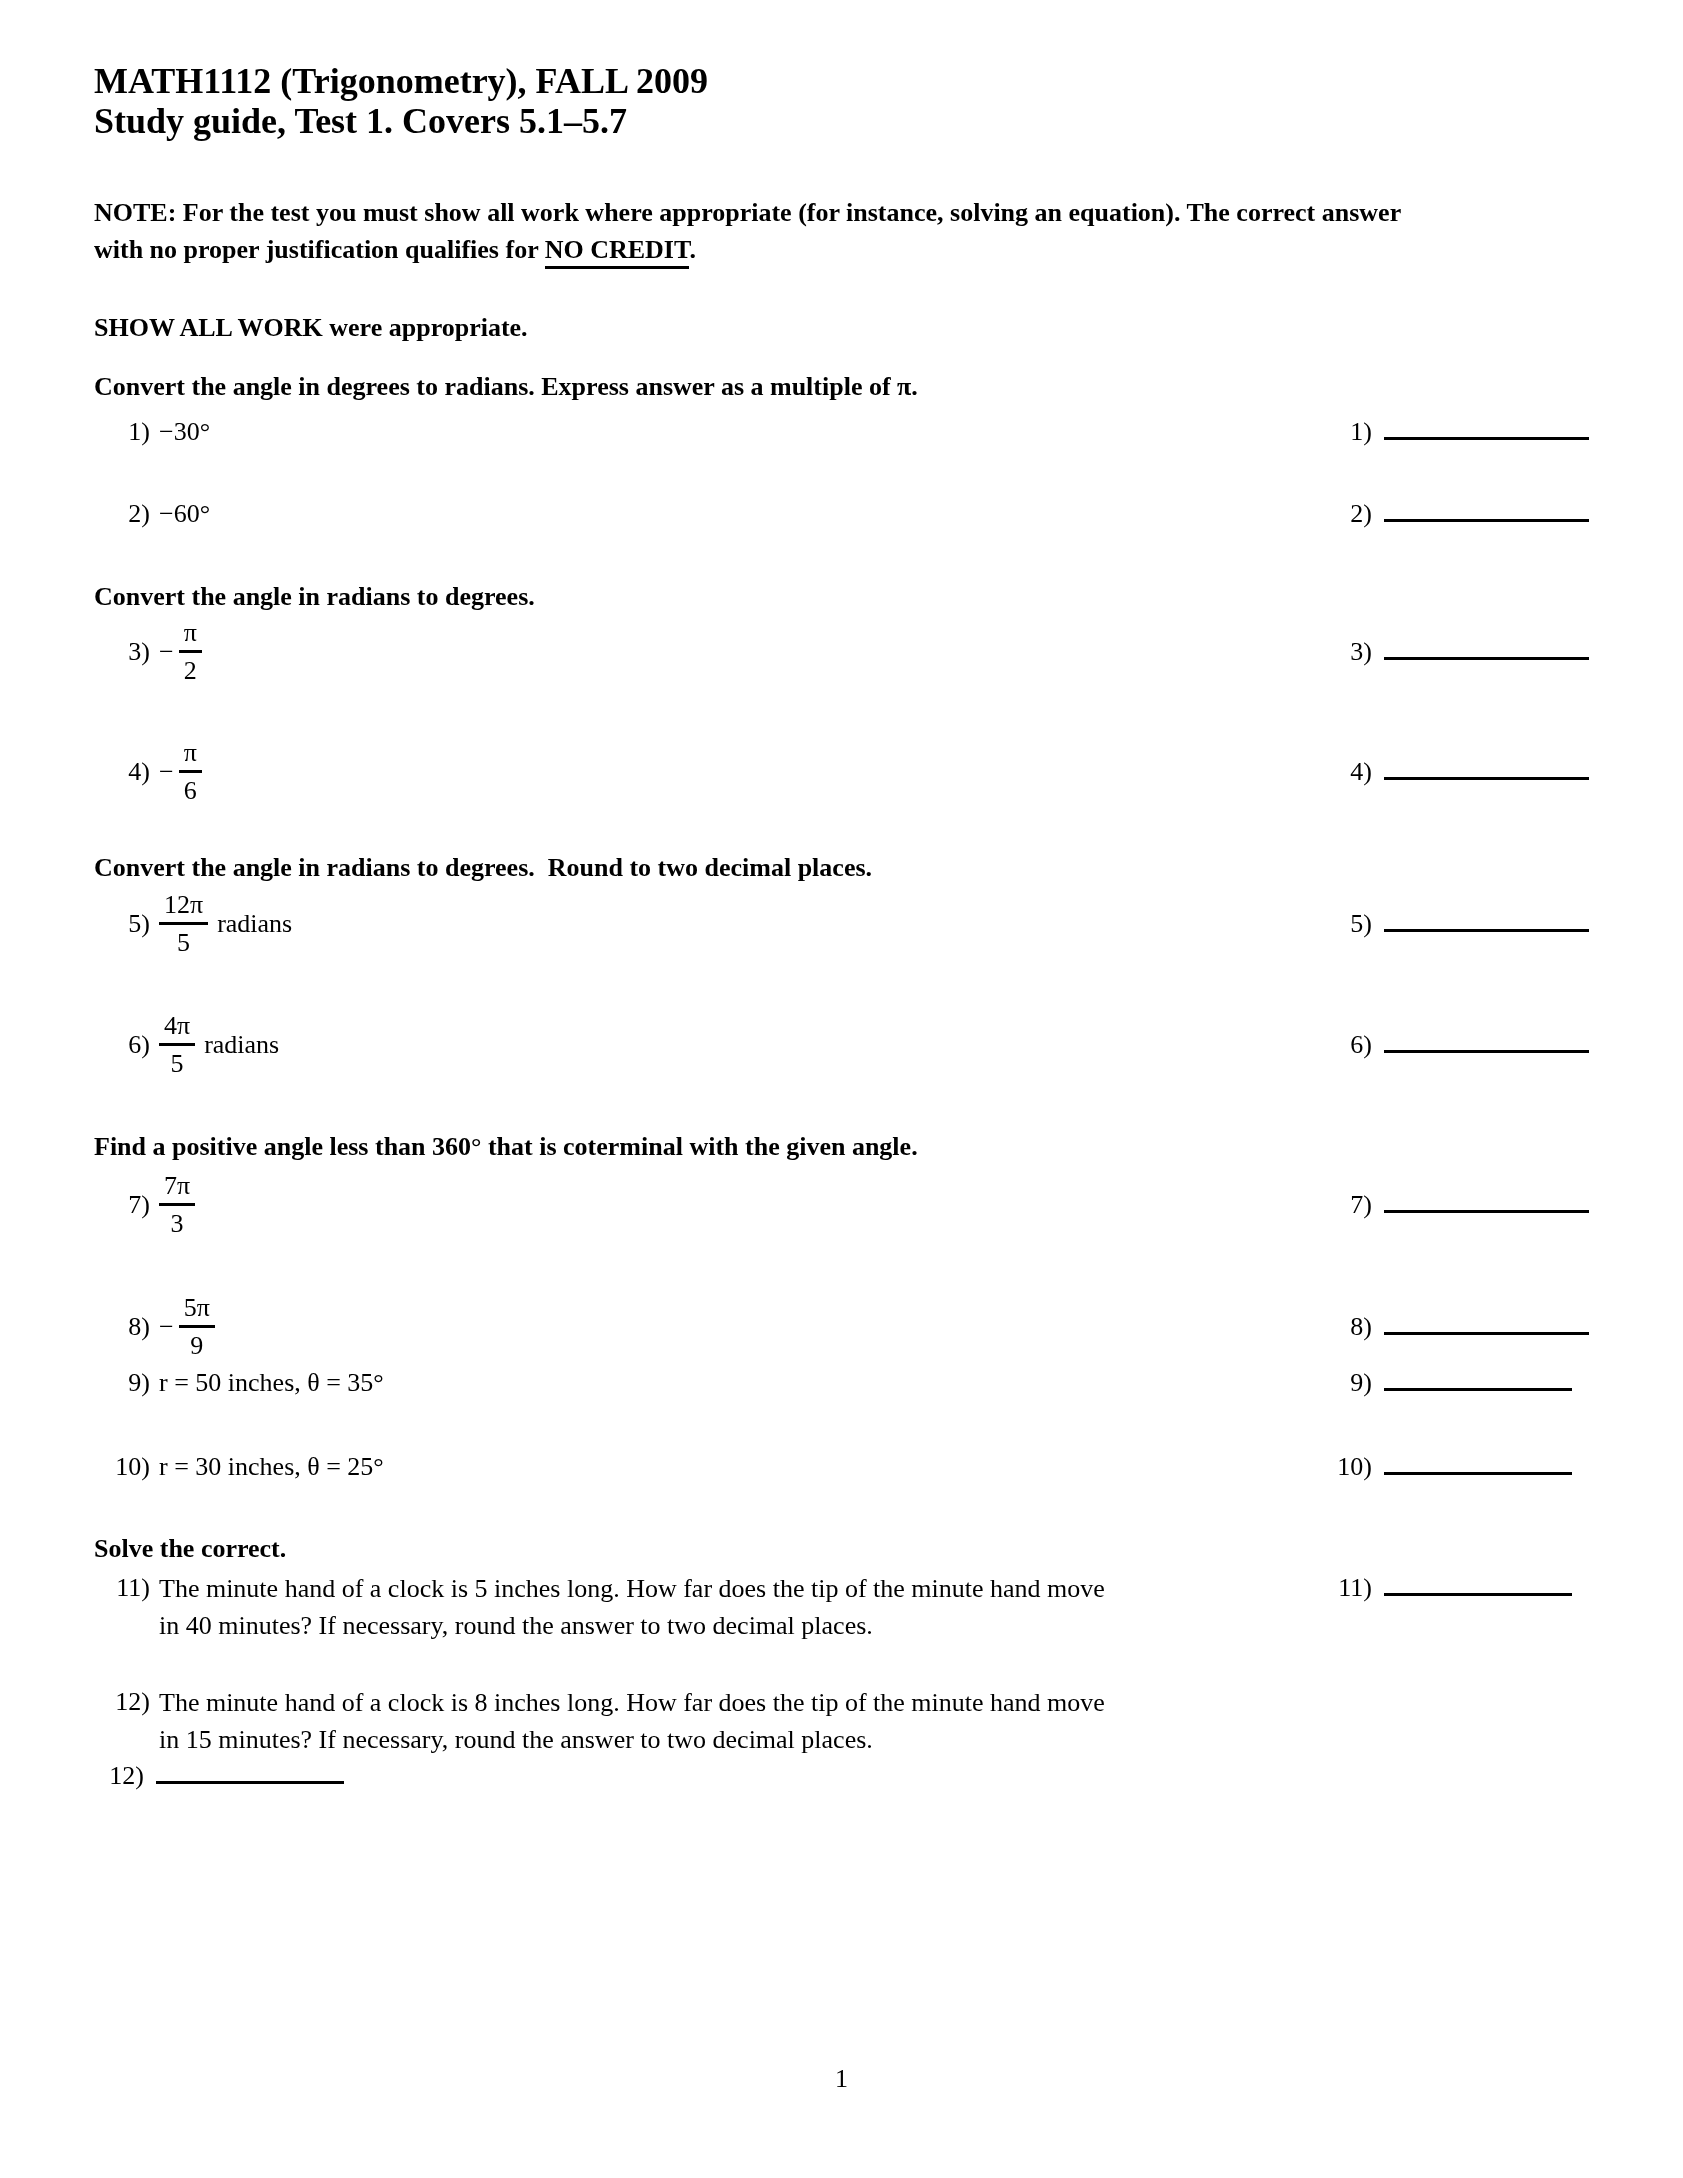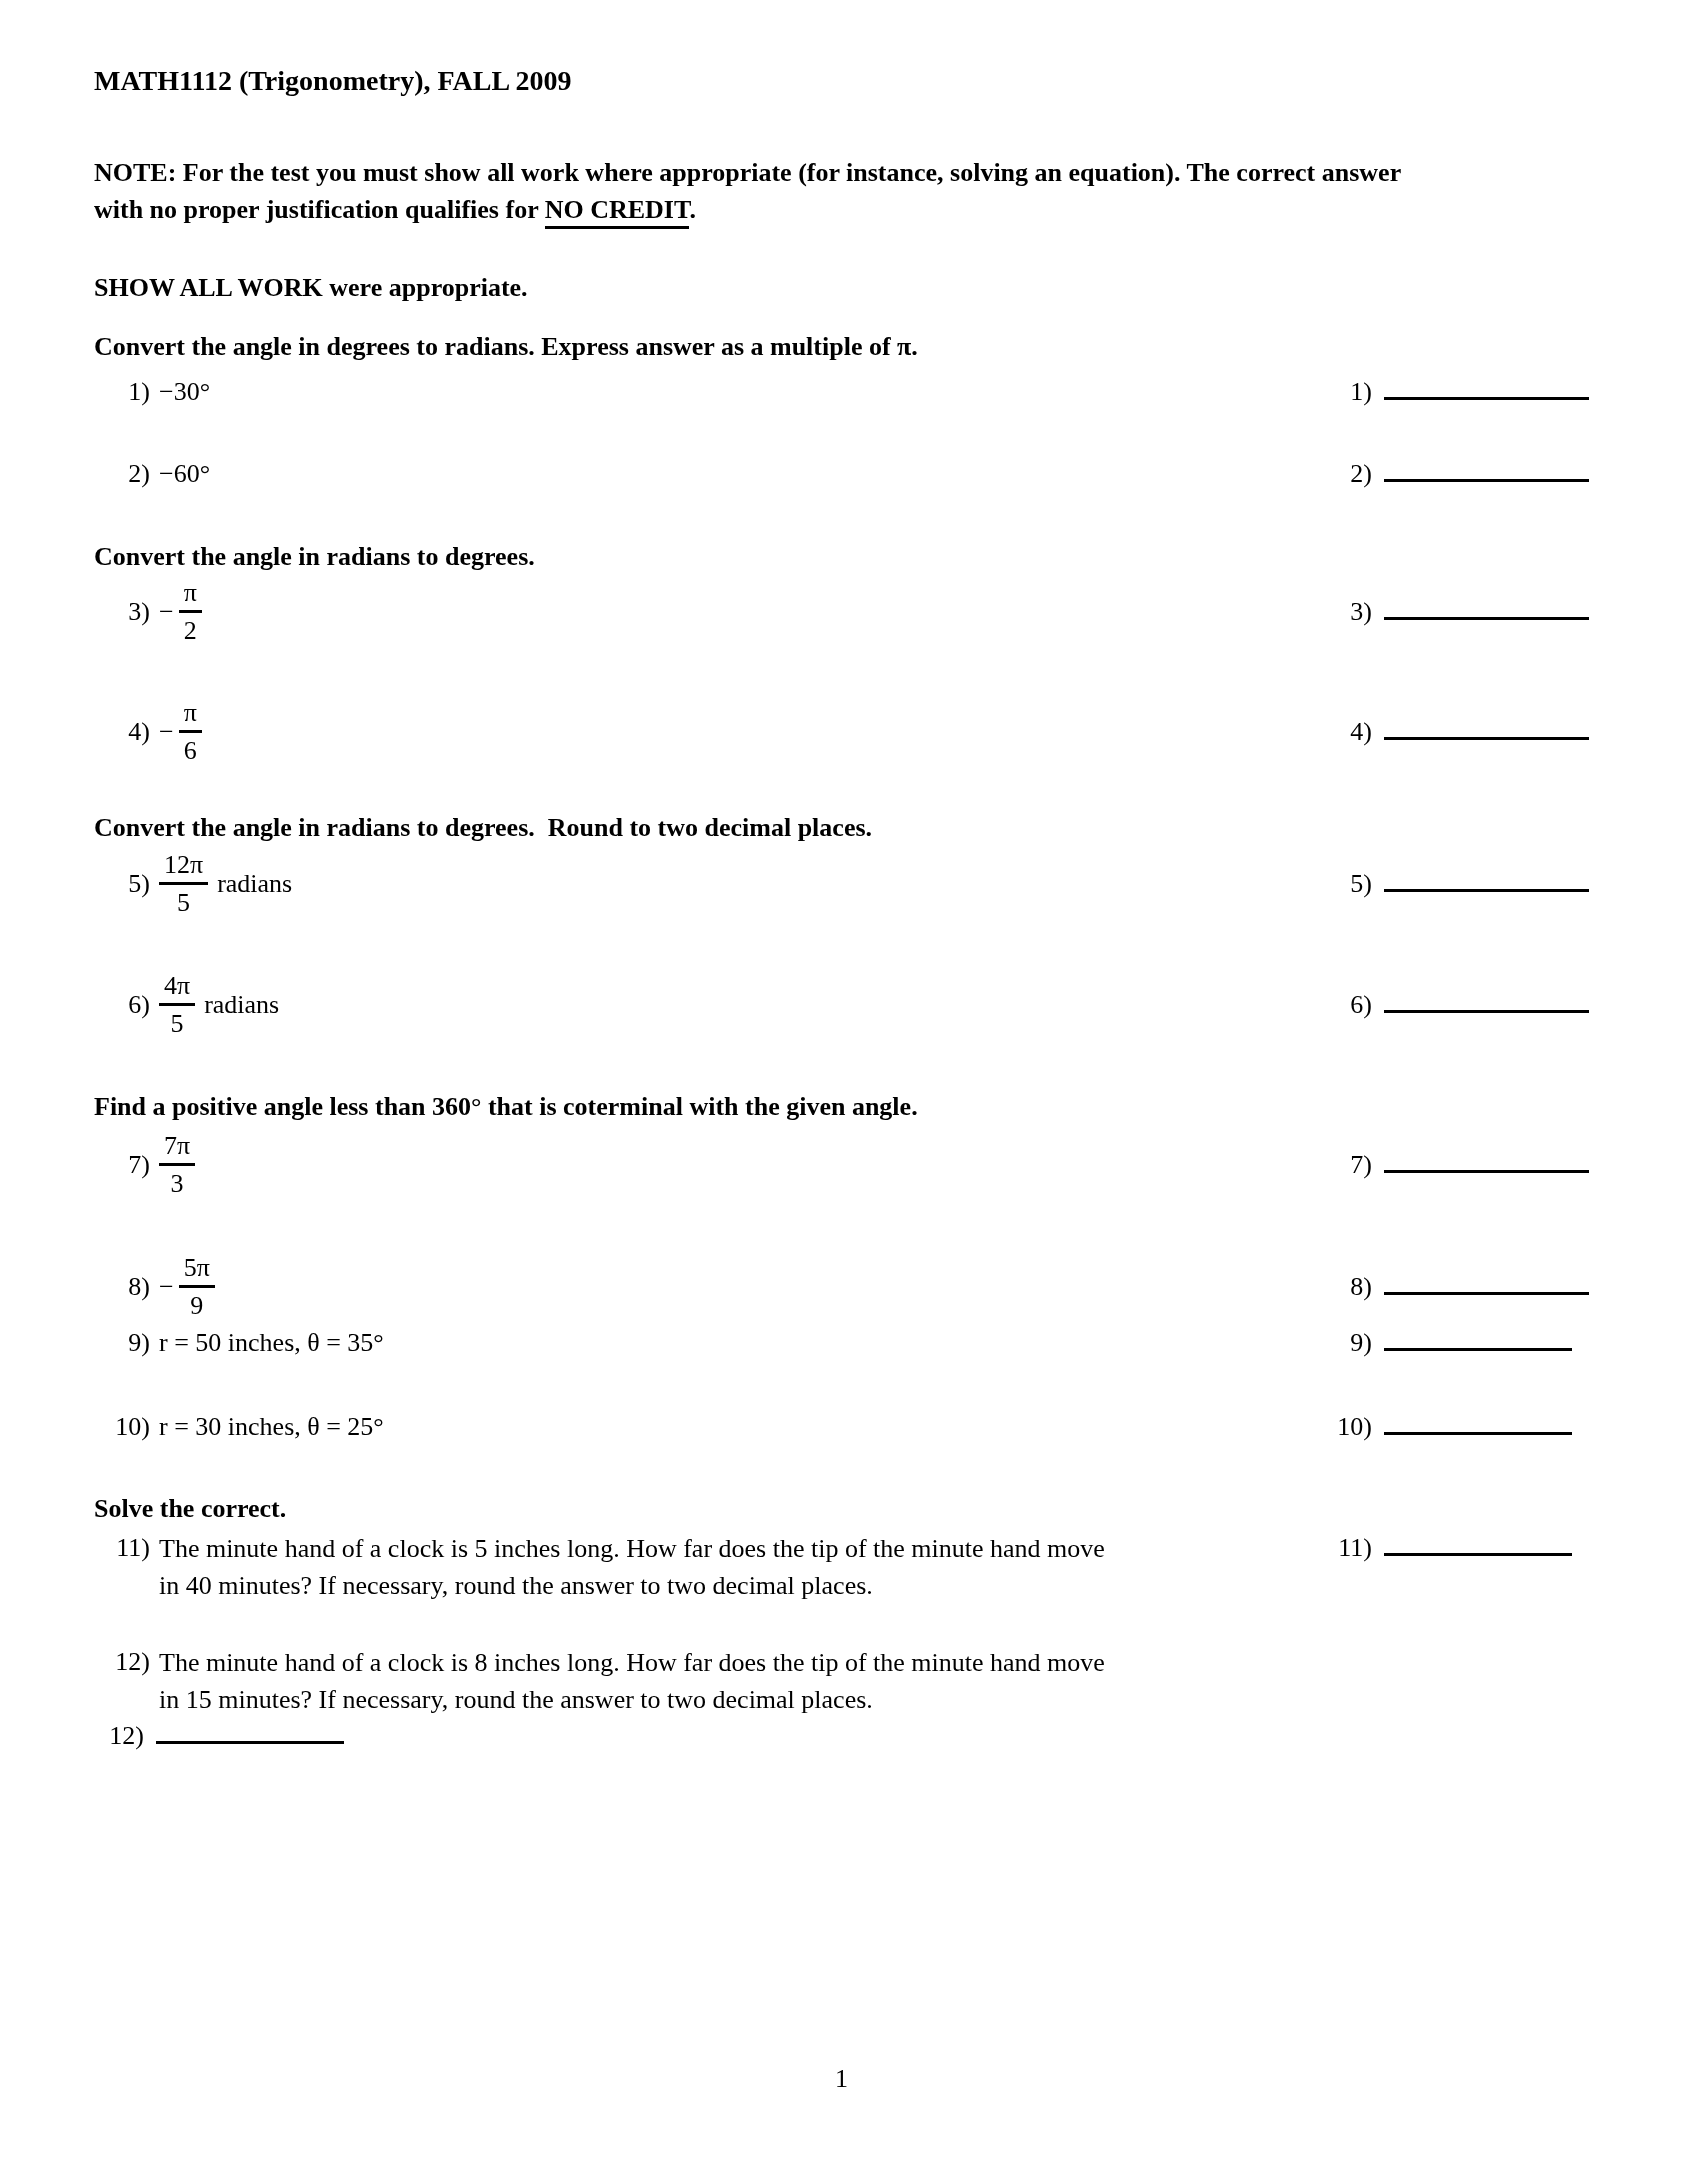--- a/index.html
+++ b/index.html
@@ -6,21 +6,21 @@
   html, body { background:#ffffff; }
   .page {
     position:relative;
     width:1683px; height:2178px;
     background:#ffffff; color:#000000;
     font-family:"Liberation Serif", serif;
     font-size:26px; line-height:35px;
     padding:61px 94px 0 94px;
     overflow:hidden;
   }
-  .title-line { font-size:28px; line-height:40px; font-weight:700; }
+  .title-line { font-size:36px; line-height:40px; font-weight:700; }
   .note { margin-top:53px; font-weight:700; line-height:37px; max-width:1465px; }
   .uline { border-bottom:3px solid #000; padding-bottom:2px; }
   .show-work { margin-top:42px; font-weight:700; }
   .sec { font-weight:700; white-space:pre-wrap; }
   .sec-a { margin-top:24px; }
   .sec-b { margin-top:48px; }
   .sec-c { margin-top:43px; }
   .sec-d { margin-top:49px; }
   .sec-e { margin-top:49px; }
   .sec-f { margin-top:47px; }
@@ -56,20 +56,21 @@
   .mt-p12 { margin-top:40px;flex-direction:column; }
 
   .page-number { position:absolute; left:0; right:0; top:2061px; text-align:center; }
 </style>
 </head>
 <body>
 
 <div class="page">
 
   <div class="title-line">MATH1112 (Trigonometry), FALL 2009</div>
+  <div class="title-line">Study guide, Test 1. Covers 5.1–5.7</div>
 
   <div class="note">
     <span>NOTE: For the test you must show all work where appropriate (for instance, solving an equation). The correct answer</span><br>
     <span>with no proper justification qualifies for </span><span class="uline">NO CREDIT</span><span>.</span>
   </div>
 
   <div class="show-work">SHOW ALL WORK were appropriate.</div>
 
   <div class="sec sec-a">Convert the angle in degrees to radians. Express answer as a multiple of π.</div>
 

